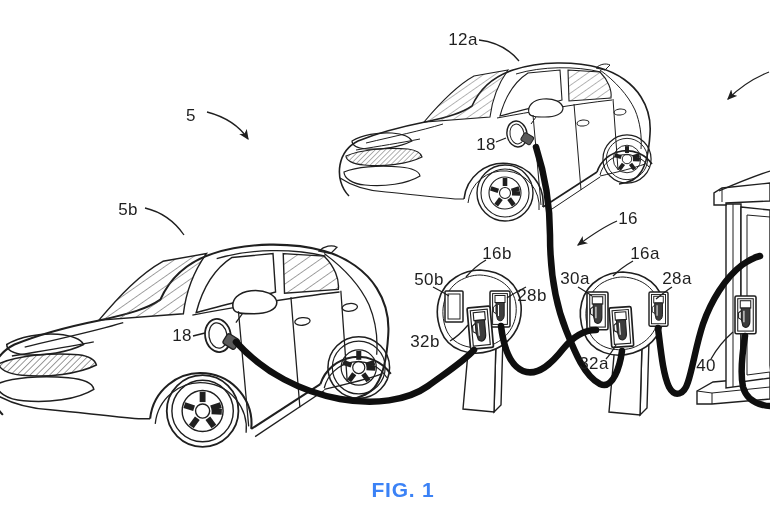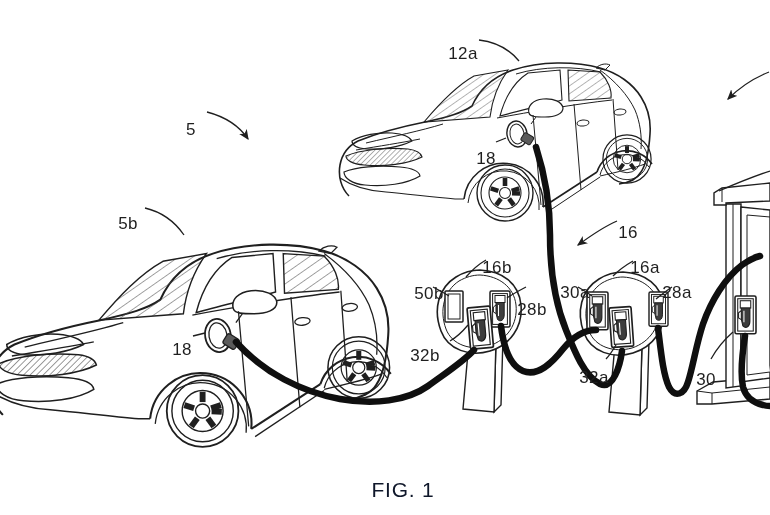--- a/index.html
+++ b/index.html
@@ -3,25 +3,25 @@
 <meta charset="utf-8">
 <style>
   html,body{margin:0;padding:0;background:#fff;}
   #stage{
     position:relative;width:770px;height:515px;background:#ffffff;
     overflow:hidden;font-family:"Liberation Sans",sans-serif;
   }
   #stage svg{position:absolute;left:0;top:0;}
   .ref-label{
     position:absolute;transform:translate(-50%,-50%);
-    font-size:17px;color:#1f1f1f;white-space:nowrap;letter-spacing:.3px;margin-top:14px;
+    font-size:17px;color:#1f1f1f;white-space:nowrap;letter-spacing:.3px;
   }
   .fig-caption{
     position:absolute;transform:translate(-50%,-50%);
-    font-size:21px;font-weight:400;color:#0f172a;letter-spacing:.8px;
+    font-size:21px;font-weight:700;color:#3b82f6;letter-spacing:.8px;
   }
 </style>
 </head>
 <body>
 
 <div id="stage">
 
   <svg width="770" height="515" viewBox="0 0 770 515">
     <defs>
       <marker id="ah" markerWidth="9" markerHeight="8" refX="7" refY="3.5" orient="auto">
@@ -200,16 +200,16 @@
   <span class="ref-label" style="left:182px;top:336px">18</span>
   <span class="ref-label" style="left:628px;top:219px">16</span>
   <span class="ref-label" style="left:497px;top:254px">16b</span>
   <span class="ref-label" style="left:645px;top:254px">16a</span>
   <span class="ref-label" style="left:429px;top:280px">50b</span>
   <span class="ref-label" style="left:532px;top:296px">28b</span>
   <span class="ref-label" style="left:575px;top:279px">30a</span>
   <span class="ref-label" style="left:677px;top:279px">28a</span>
   <span class="ref-label" style="left:425px;top:342px">32b</span>
   <span class="ref-label" style="left:594px;top:364px">32a</span>
-  <span class="ref-label" style="left:706px;top:366px">30</span>
+  <span class="ref-label" style="left:706px;top:366px">40</span>
 
   <span class="fig-caption" style="left:403px;top:490px">FIG. 1</span>
 </div>
 
 </body></html>

